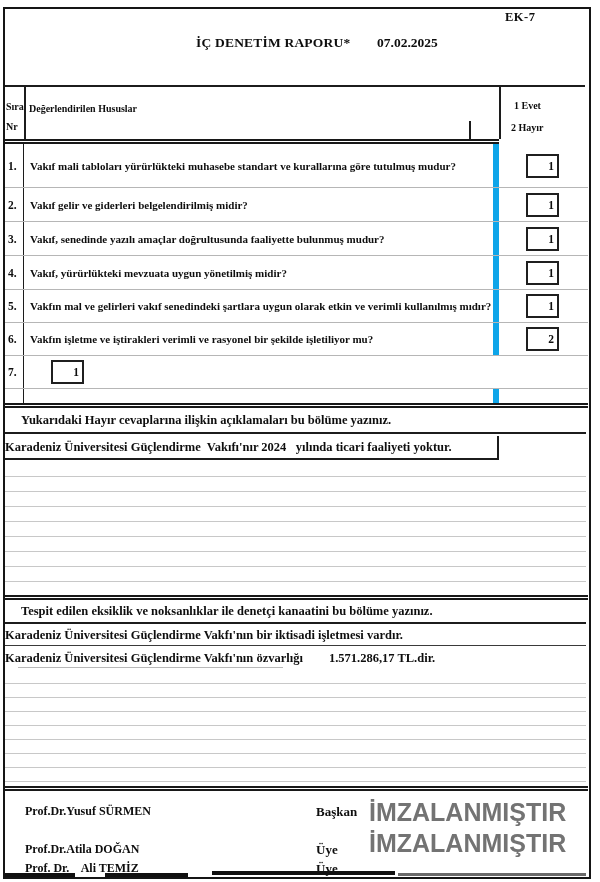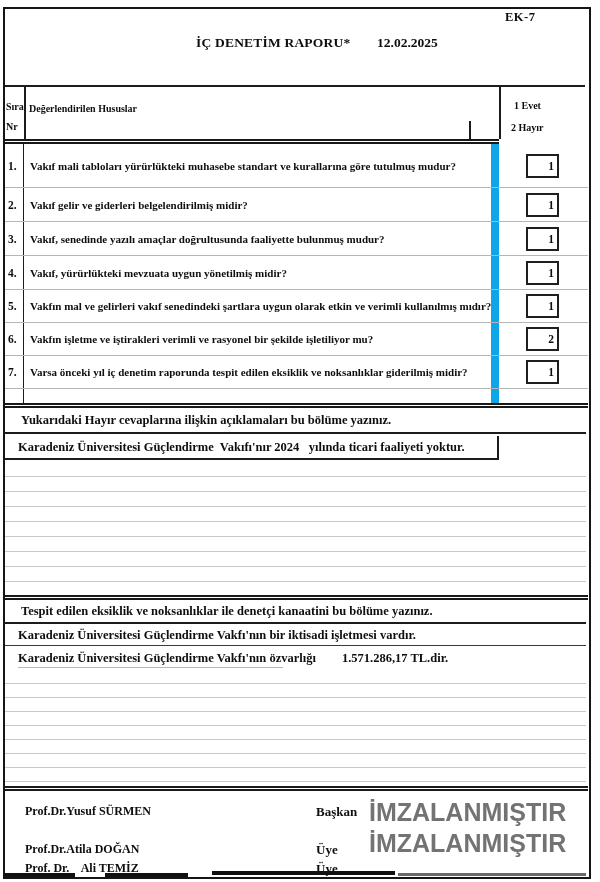--- a/index.html
+++ b/index.html
@@ -21,54 +21,54 @@
             background:linear-gradient(#181818 0 2px,#ffffff 2px 3px,#181818 3px 100%);}
 
   
   .tbody{left:5px;top:144px;width:583px;height:259px;}
   .trow{display:grid;grid-template-columns:19px 475px 1fr;align-items:center;
         border-bottom:1px solid #b6b6b6;box-sizing:border-box;position:relative;}
   .trow.nosep{border-bottom:none;}
   .cell-nr{font-size:11.5px;font-weight:600;padding-left:3px;border-right:1.5px solid #1c1c1c;
            align-self:stretch;display:flex;align-items:center;}
   .cell-q{font-size:11px;font-weight:600;padding-left:6px;white-space:nowrap;overflow:visible;
-          border-right:8px solid #0ea5e9;align-self:stretch;display:flex;align-items:center;z-index:2;}
+          border-right:6px solid #0ea5e9;align-self:stretch;display:flex;align-items:center;z-index:2;}
   .cell-a{align-self:stretch;display:flex;align-items:center;}
   .abox{margin-left:27px;width:26px;height:20px;border:2px solid #1f1f1f;
         display:flex;align-items:center;justify-content:flex-end;
         font-size:11.5px;font-weight:600;padding-right:3px;background:#fff;}
 
   .heavy{left:5px;width:583px;height:5px;
          background:linear-gradient(#181818 0 2px,#ffffff 2px 3px,#181818 3px 100%);}
 
   .sec-head{left:5px;width:581px;display:flex;align-items:center;
             font-size:12.5px;font-weight:600;padding-left:16px;box-sizing:border-box;
             border-bottom:2px solid #1c1c1c;background:#fff;}
-  .entry{font-size:12.5px;font-weight:600;padding-left:13px;display:flex;align-items:center;
+  .entry{font-size:12.5px;font-weight:600;display:flex;align-items:center;
          box-sizing:border-box;white-space:pre;}
   .ruled{left:5px;width:581px;}
   .ruled15{background:repeating-linear-gradient(to bottom,transparent 0 14px,#c8c8c8 14px 15px);}
   .ruled14{background:repeating-linear-gradient(to bottom,transparent 0 13px,#c8c8c8 13px 14px);}
 
   
   .sig-name{font-size:12px;font-weight:600;white-space:pre;}
   .sig-role{font-size:13px;font-weight:600;}
   .stamp{font-family:"Liberation Sans",sans-serif;font-weight:800;font-size:25px;
          color:#737373;letter-spacing:0px;line-height:1;}
   .seg{position:absolute;background:#101010;}
 </style>
 </head>
 <body>
 
 <div class="page">
   <div class="frame"></div>
 
   <div class="abs corner">EK-7</div>
   <div class="abs doc-title">İÇ DENETİM RAPORU*</div>
-  <div class="abs doc-date">12.02.2025</div>
+  <div class="abs doc-date">07.02.2025</div>
   <div class="abs title-rule"></div>
 
   <div class="abs vline" style="left:24px;top:86px;height:53px;"></div>
   <div class="abs vline" style="left:469px;top:121px;height:18px;"></div>
   <div class="abs vline" style="left:499px;top:86px;height:53px;width:2px;"></div>
   <div class="abs th-text" style="left:6px;top:101px;">Sıra</div>
   <div class="abs th-text" style="left:6px;top:121px;">Nr</div>
   <div class="abs th-text" style="left:29px;top:103px;">Değerlendirilen Hususlar</div>
   <div class="abs th-text" style="left:514px;top:100px;text-align:center;">1 Evet</div>
   <div class="abs th-text" style="left:511px;top:122px;">2 Hayır</div>
@@ -112,21 +112,20 @@
     </div>
     <div class="trow" style="height:33px;">
       <div class="cell-nr">6.</div>
       <div class="cell-q">Vakfın işletme ve iştirakleri verimli ve rasyonel bir şekilde işletiliyor mu?</div>
       <div class="cell-a">
           <div class="abox">2</div>
         </div>
     </div>
     <div class="trow" style="height:33px;">
       <div class="cell-nr">7.</div>
-      <div class="cell-q">Varsa önceki yıl iç denetim raporunda tespit edilen eksiklik ve noksanlıklar giderilmiş midir?</div>
       <div class="cell-a">
           <div class="abox">1</div>
         </div>
     </div>
     <div class="trow nosep" style="height:14px;">
       <div class="cell-nr"></div>
       <div class="cell-q"></div>
       <div class="cell-a"></div>
     </div>
   </div>

